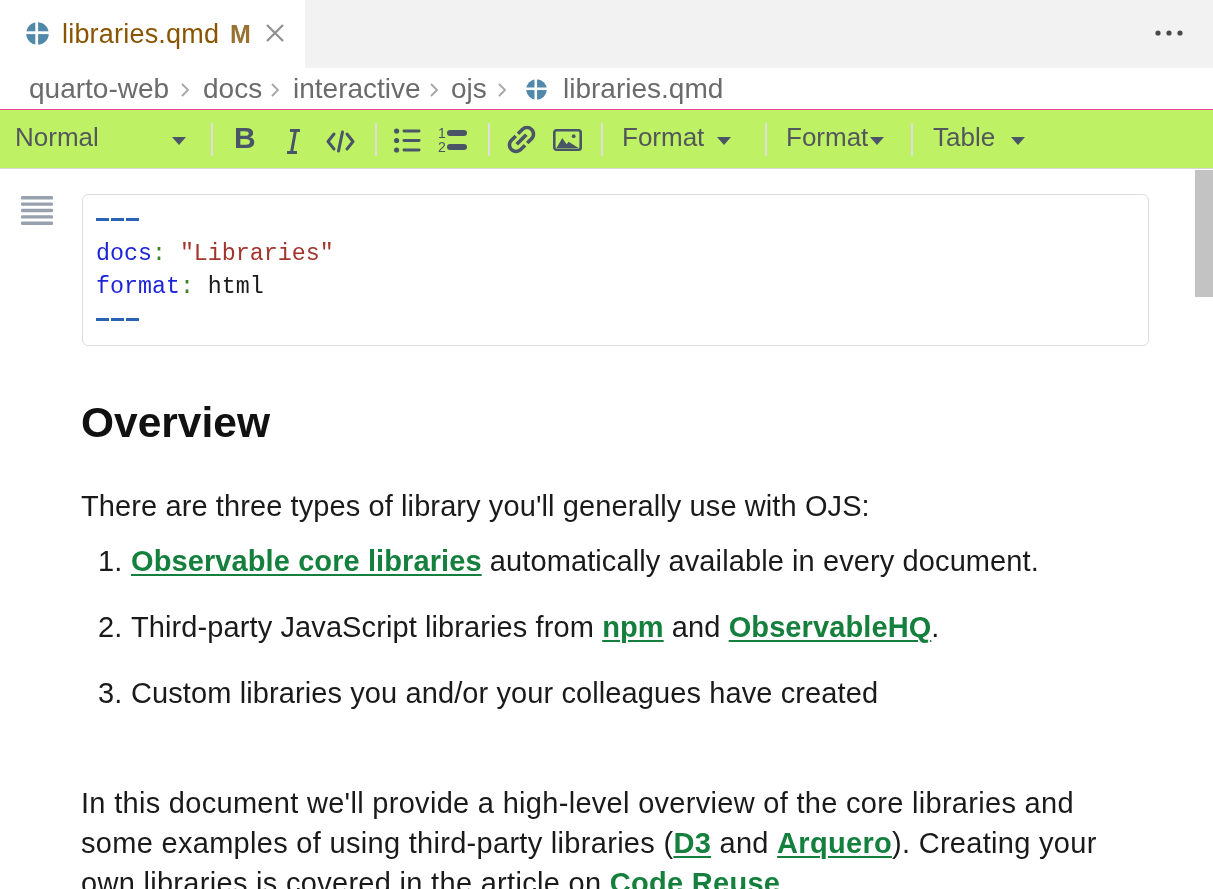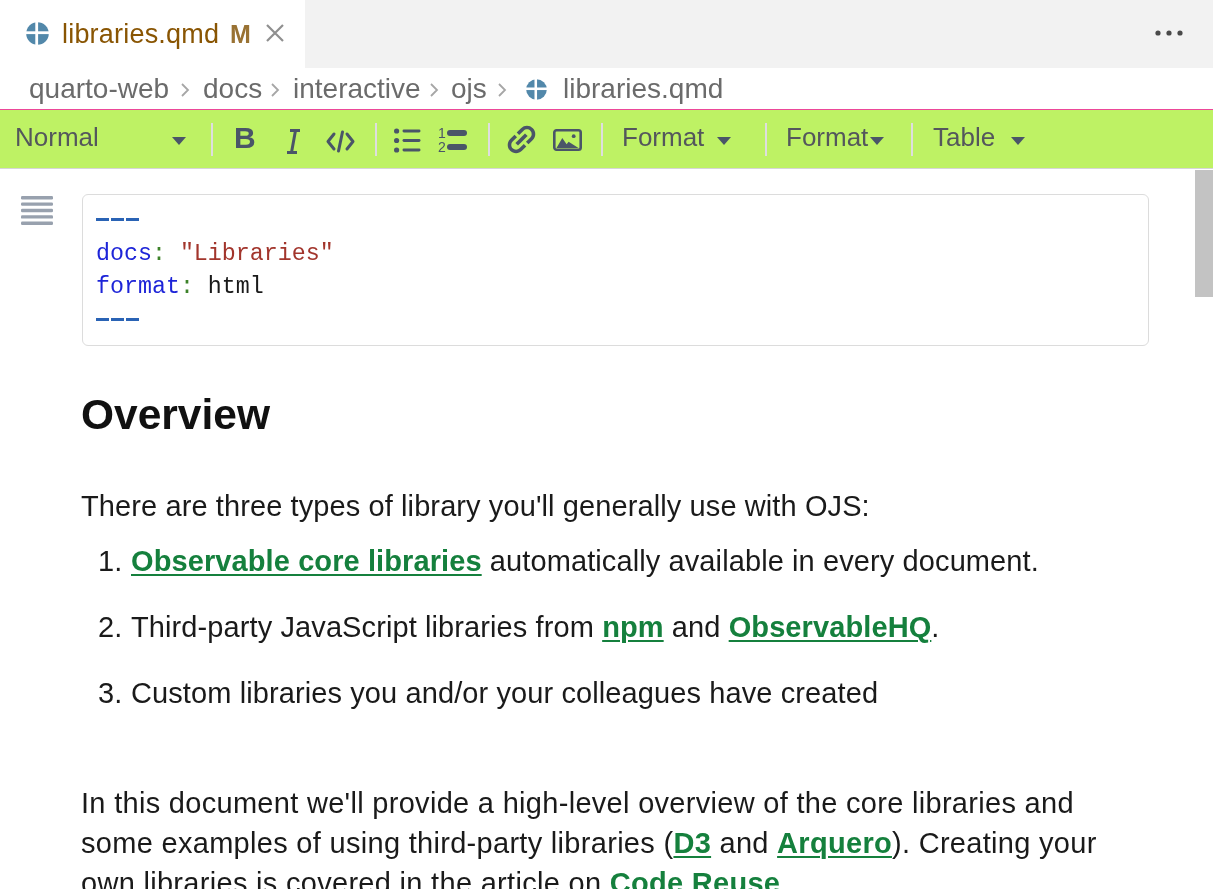--- a/index.html
+++ b/index.html
@@ -21,21 +21,21 @@
 .ticon { position:absolute; }
 
 #scrollthumb { position:absolute; left:1195px; top:170px; width:18px; height:127px; background:#c3c3c3; }
 #draghandle { position:absolute; left:21px; top:196px; }
 #codeblock { position:absolute; left:82px; top:194px; width:1067px; height:152px; border:1px solid #dcdcdc; border-radius:6px; background:#fff; padding:9px 13px; font-family:"Liberation Mono",monospace; font-size:23.3px; line-height:33.5px; white-space:pre; }
 .dash3 { display:inline-block; width:42.5px; height:3.2px; vertical-align:5.3px; background:repeating-linear-gradient(90deg,#2a63b5 0px,#2a63b5 13px,rgba(0,0,0,0) 13px,rgba(0,0,0,0) 14.8px); }
 .cm-key { color:#1d24d8; }
 .cm-colon { color:#3d8229; }
 .cm-str { color:#a2352c; }
 .cm-plain { color:#1a1a1a; }
-#h1 { position:absolute; left:81px; top:392px; font-size:42.5px; font-weight:bold; color:#111; line-height:46px; }
+#h1 { position:absolute; left:81px; top:400px; font-size:42.5px; font-weight:bold; color:#111; line-height:46px; }
 .body-text { position:absolute; font-size:29px; color:#1a1a1a; white-space:nowrap; letter-spacing:0.1px; }
 a.lnk { color:#15803d; text-decoration:underline; text-decoration-thickness:2px; text-underline-offset:3px;font-weight:bold; }
 #p1 { left:81px; top:479px;margin-top:11px; }
 .li { position:absolute; left:98px; font-size:29px; color:#1a1a1a; white-space:nowrap; letter-spacing:0.1px; }
 .linum { display:inline-block; width:33px; }
 #p3 { left:81px; top:745px; line-height:40px; letter-spacing:0.3px;margin-top:38px; }
 </style>
 </head>
 <body>
 <div id="tabbar">

